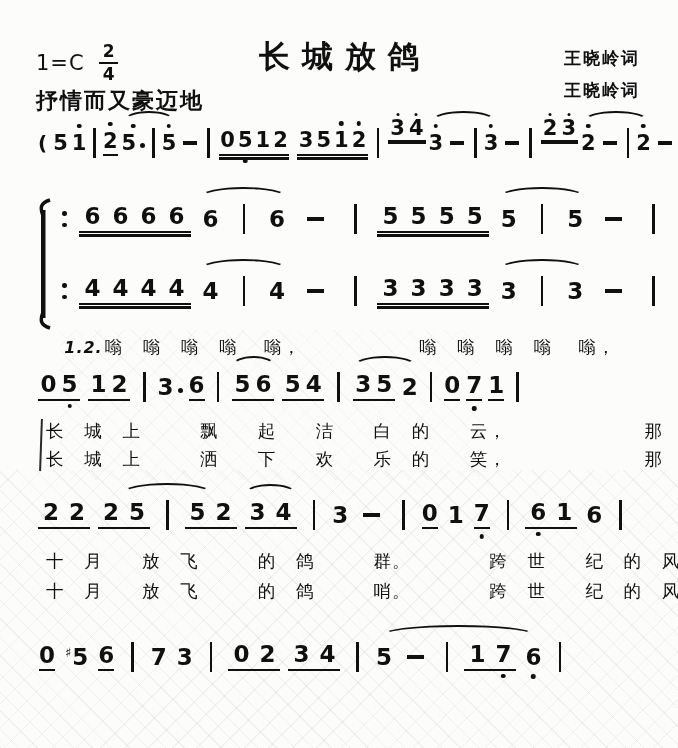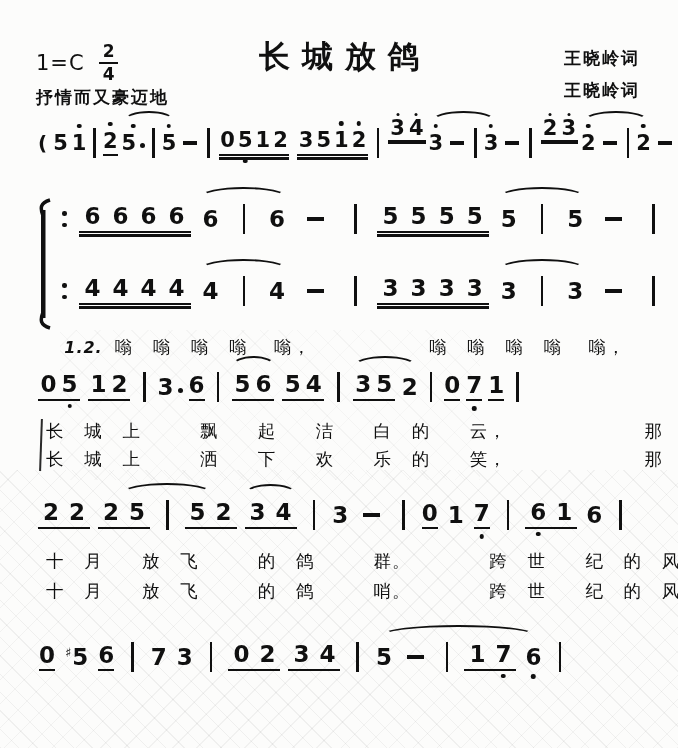--- a/index.html
+++ b/index.html
@@ -20,21 +20,21 @@
   
   .keysig{position:absolute;left:36px;top:42px;display:flex;align-items:center;gap:14px;}
   .keytxt{font-size:21px;font-weight:normal;letter-spacing:1px;}
   .frac{display:inline-flex;flex-direction:column;align-items:center;font-weight:bold;font-size:17px;line-height:1.1;}
   .frac .ft{border-bottom:2px solid #101010;padding:0 4px 1px;}
   .frac .fb{padding-top:1px;}
   .title{position:absolute;left:0;right:0;top:36px;text-align:center;
     font-size:31px;font-weight:900;letter-spacing:12px;text-indent:12px;}
   .credits{position:absolute;right:38px;top:42px;text-align:center;
     font-size:17px;font-weight:600;line-height:32px;letter-spacing:2px;}
-  .tempo{position:absolute;left:36px;top:86px;font-size:17px;font-weight:bold;letter-spacing:2px;}
+  .tempo{position:absolute;left:36px;top:86px;font-size:22px;font-weight:bold;letter-spacing:2px;}
 
   
   .mline{position:absolute;display:flex;align-items:center;white-space:nowrap;}
   .nt{position:relative;display:inline-block;margin:0 3px;line-height:1;}
   .nt .nm{font-size:23px;font-weight:bold;}
   .nt.u1{border-bottom:2.5px solid #101010;padding-bottom:2px;}
   .od{position:absolute;left:50%;transform:translateX(-50%);width:4.5px;height:4.5px;border-radius:50%;background:#101010;}
   .hd{top:-9px;} .ld{bottom:-10px;}
   .nt.u1 .ld{bottom:-12px;}
   .ag{display:inline-block;width:5px;height:5px;border-radius:50%;background:#101010;margin-left:4px;transform:translateY(-2px);}
@@ -69,21 +69,21 @@
   .mid .nt{margin:0 5px;} .mid .bar{margin:0 12px;} .mid .dash{margin:0 10px;}
 
   
   .sys{position:absolute;left:30px;top:196px;right:6px;height:160px;}
   .sys .bracesvg{position:absolute;left:6px;top:2px;}
   .sys .v1{position:absolute;left:30px;top:8px;}
   .sys .v2{position:absolute;left:30px;top:80px;}
 
   
   .lyric{position:absolute;font-size:17.5px;letter-spacing:1px;white-space:pre;font-weight:500;}
-  .vlabel{font-style:italic;font-weight:bold;font-size:16px;margin-right:12px;}
+  .vlabel{font-style:italic;font-weight:bold;font-size:16px;margin-right:2px;}
   .vbracket{position:absolute;width:2px;background:#2a2a2a;transform:rotate(2deg);}
 </style>
 </head>
 <body>
 
 <div class="page">
 
   <div class="wm low"></div>
   <div class="wm mid"></div>
 

